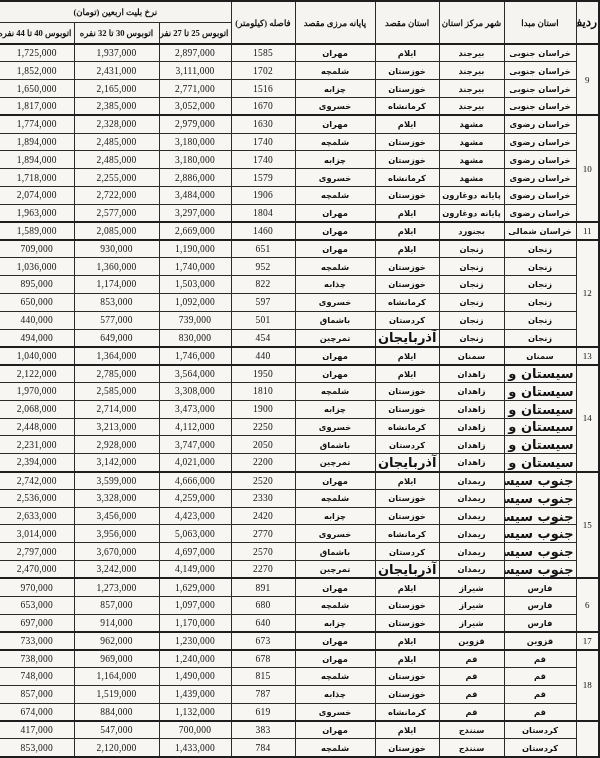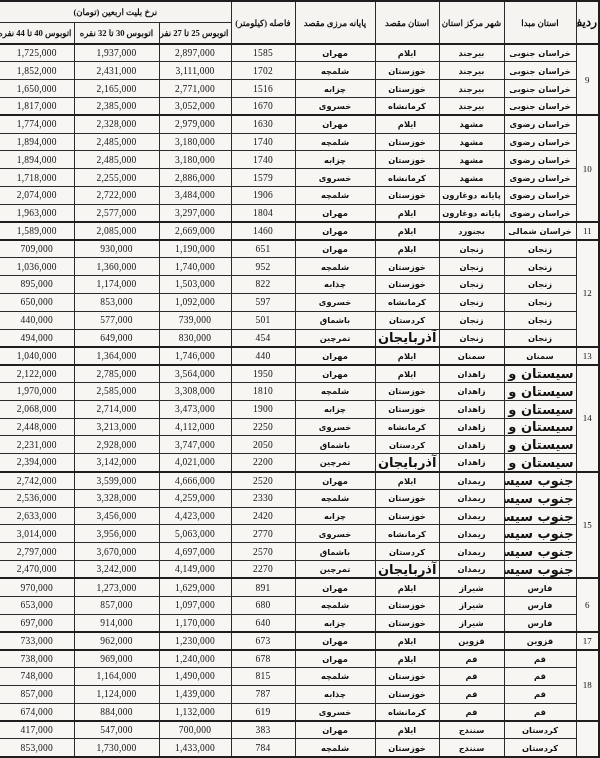--- a/index.html
+++ b/index.html
@@ -449,21 +449,21 @@
         <td class="num">1,164,000</td>
         <td class="num">748,000</td>
       </tr>
       <tr>
         <td class="fa">قم</td>
         <td class="fa">قم</td>
         <td class="fa">خوزستان</td>
         <td class="fa">چذابه</td>
         <td class="num">787</td>
         <td class="num">1,439,000</td>
-        <td class="num">1,124,000</td>
+        <td class="num">1,519,000</td>
         <td class="num">857,000</td>
       </tr>
       <tr>
         <td class="fa">قم</td>
         <td class="fa">قم</td>
         <td class="fa">کرمانشاه</td>
         <td class="fa">خسروی</td>
         <td class="num">619</td>
         <td class="num">1,132,000</td>
         <td class="num">884,000</td>
@@ -480,17 +480,17 @@
         <td class="num">547,000</td>
         <td class="num">417,000</td>
       </tr>
       <tr>
         <td class="fa">کردستان</td>
         <td class="fa">سنندج</td>
         <td class="fa">خوزستان</td>
         <td class="fa">شلمچه</td>
         <td class="num">784</td>
         <td class="num">1,433,000</td>
-        <td class="num">1,730,000</td>
+        <td class="num">2,120,000</td>
         <td class="num">853,000</td>
       </tr>
     </tbody>
 </table>
 
 </body></html>

